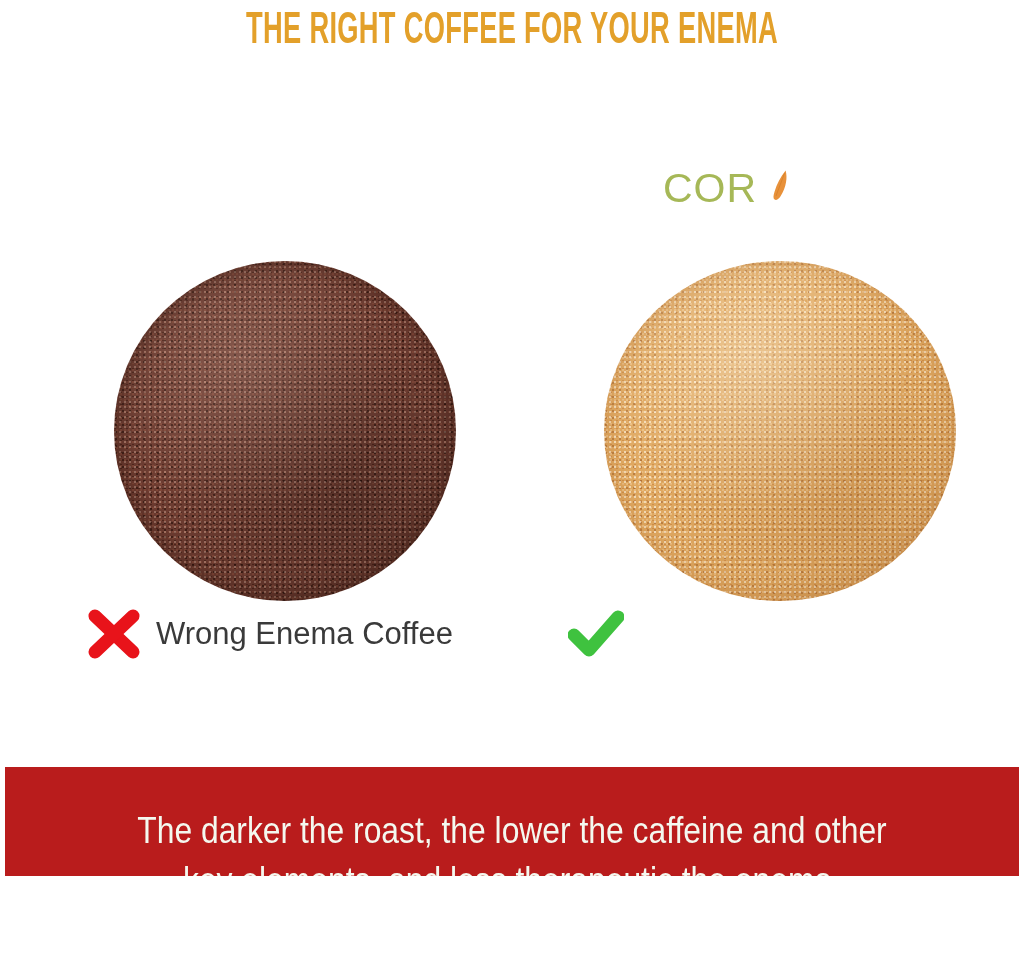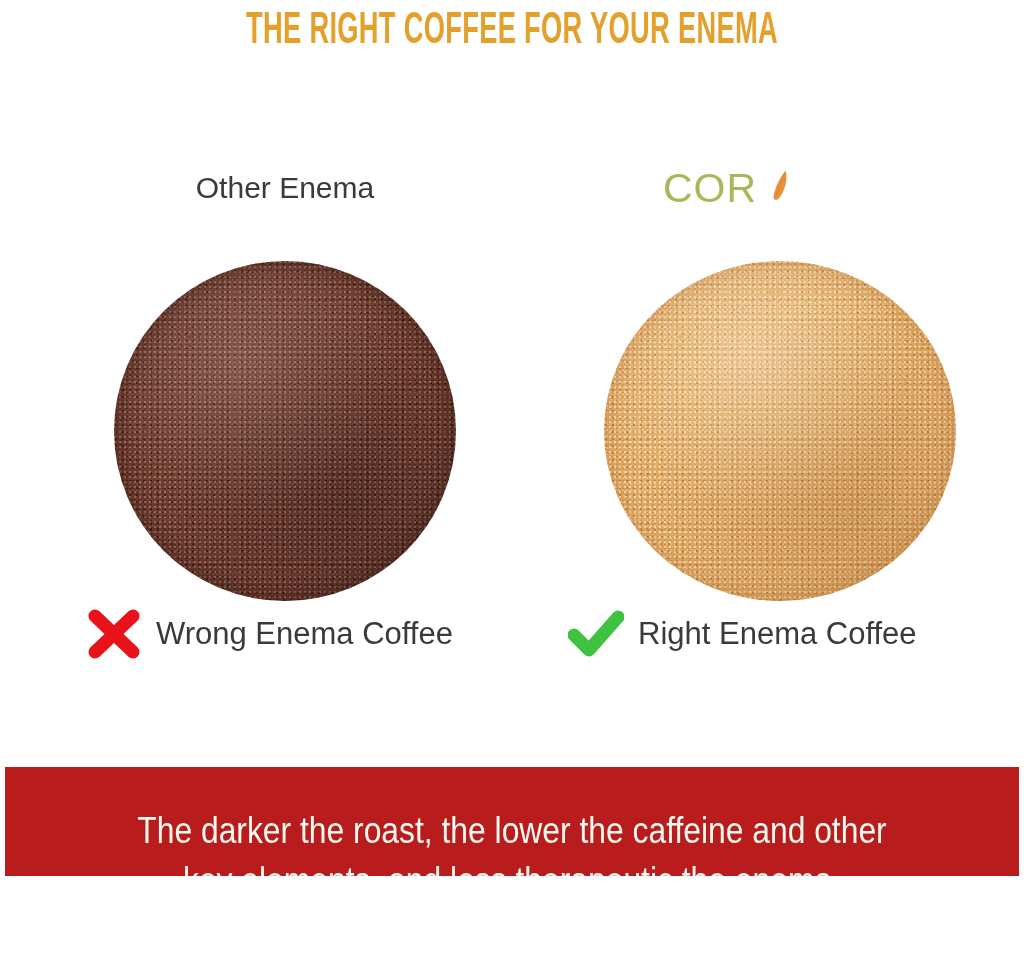--- a/index.html
+++ b/index.html
@@ -198,21 +198,20 @@
   }
 </style>
 </head>
 <body>
 
 <div id="page">
 
   <div class="headline">THE RIGHT COFFEE FOR YOUR ENEMA</div>
 
   <div id="label-left" class="col-label">
-    <div>Other Enema</div>
   </div>
 
   <div id="pile-left" class="pile"></div>
 
   <div id="verdict-left" class="verdict">
     <svg class="verdict-icon" viewBox="0 0 56 52" aria-hidden="true">
       <g stroke="#e8131a" stroke-width="13" stroke-linecap="round">
         <line x1="9" y1="8" x2="47" y2="44"></line>
         <line x1="47" y1="8" x2="9" y2="44"></line>
       </g>
@@ -227,20 +226,19 @@
       <path d="M12.6 4.0 C10.0 11.0 6.8 19.5 4.0 27.0" stroke="#c9741f" stroke-width="0.9" fill="none" opacity="0.55"></path>
     </svg>
   </div>
 
   <div id="pile-right" class="pile"></div>
 
   <div id="verdict-right" class="verdict">
     <svg class="verdict-icon" viewBox="0 0 56 52" aria-hidden="true">
       <path d="M6 27 L21 42 L50 9" stroke="#3fc23f" stroke-width="13" fill="none" stroke-linecap="round" stroke-linejoin="round"></path>
     </svg>
-    <span class="verdict-text">Right Enema Coffee</span>
   </div>
 
   <div id="banner">
     <div id="banner-text">The darker the roast, the lower the caffeine and other key elements, and less therapeutic the enema.</div>
   </div>
 
 </div>
 
 </body></html>

